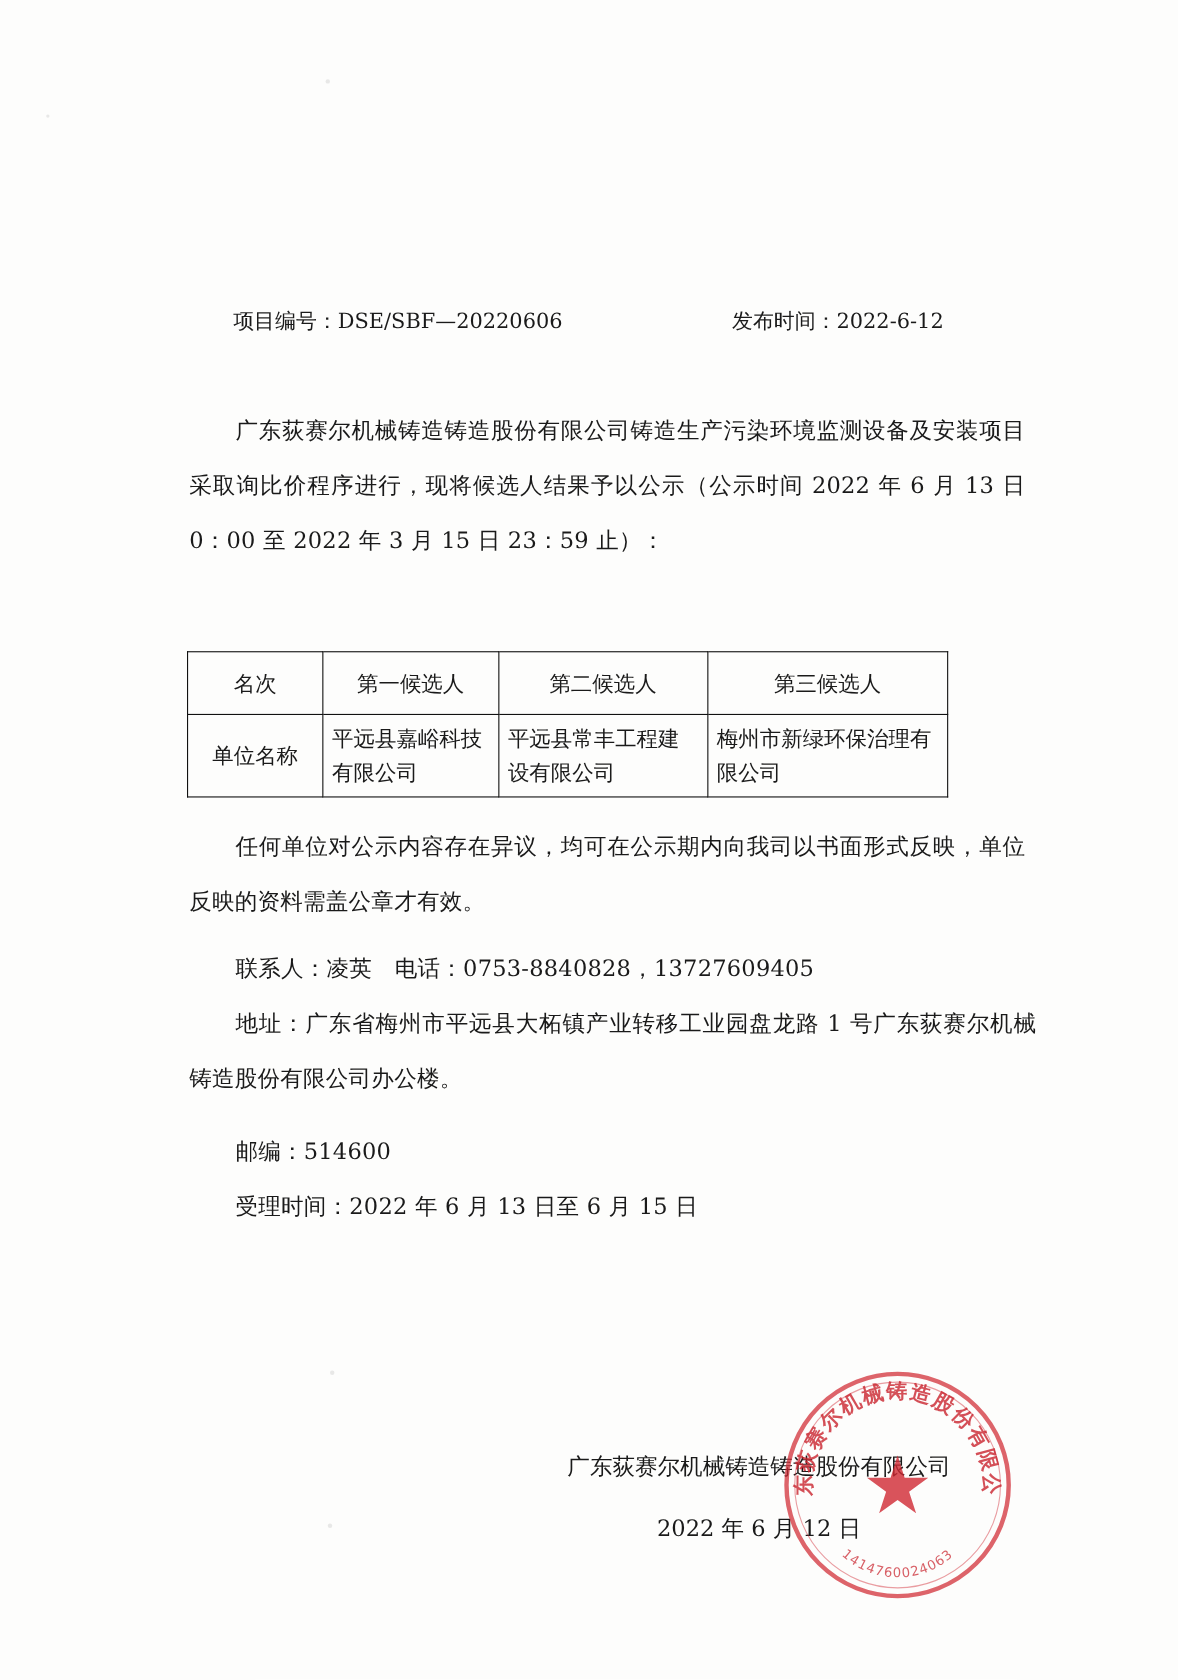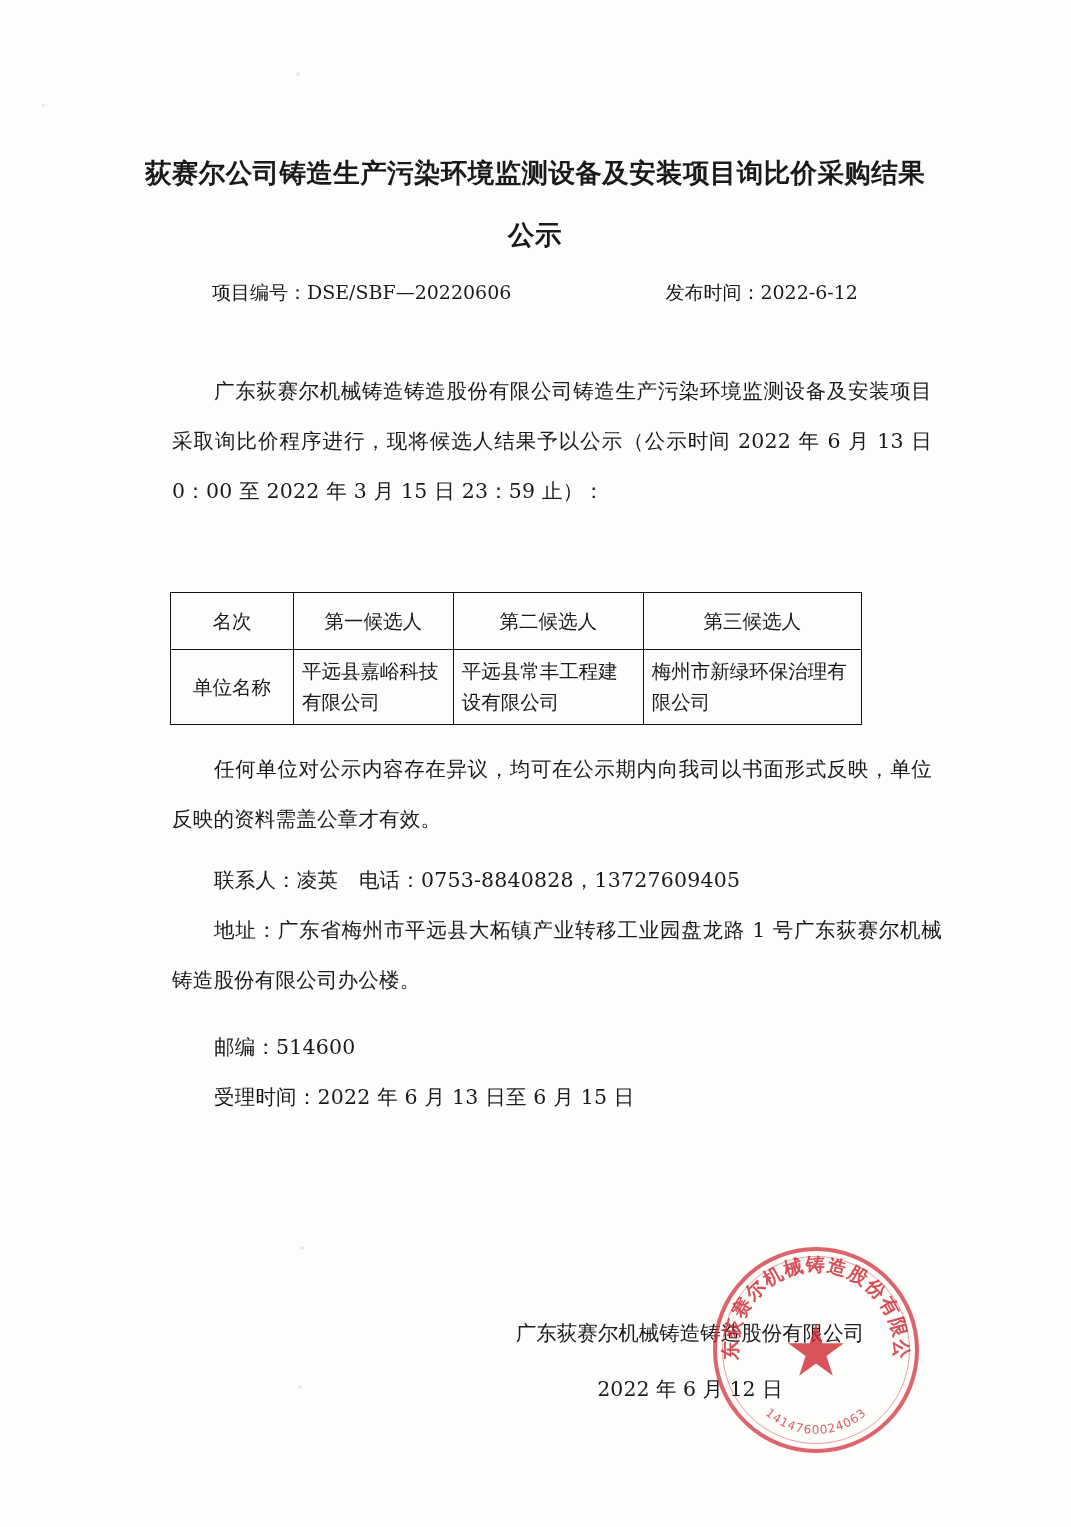--- a/index.html
+++ b/index.html
@@ -218,24 +218,20 @@
 
 <div id="page">
 
   <div class="paper-speck" style="left:296px; top:72px; width:4px; height:4px;"></div>
   <div class="paper-speck" style="left:42px; top:104px; width:3px; height:3px;"></div>
   <div class="paper-speck" style="left:300px; top:1246px; width:4px; height:4px;"></div>
   <div class="paper-speck" style="left:298px; top:1385px; width:4px; height:4px;"></div>
 
   <div class="content">
 
-    <div class="doc-title">
-      <div>荻赛尔公司铸造生产污染环境监测设备及安装项目询比价采购结果</div>
-      <div>公示</div>
-    </div>
 
     <div class="meta-row">
       <span class="meta-code">项目编号：DSE/SBF—20220606</span>
       <span class="meta-date">发布时间：2022-6-12</span>
     </div>
 
     <div class="para p-intro">广东荻赛尔机械铸造铸造股份有限公司铸造生产污染环境监测设备及安装项目采取询比价程序进行，现将候选人结果予以公示（公示时间 2022 年 6 月 13 日 0：00 至 2022 年 3 月 15 日 23：59 止）：</div>
 
     <table class="cand-table">
       <colgroup>

